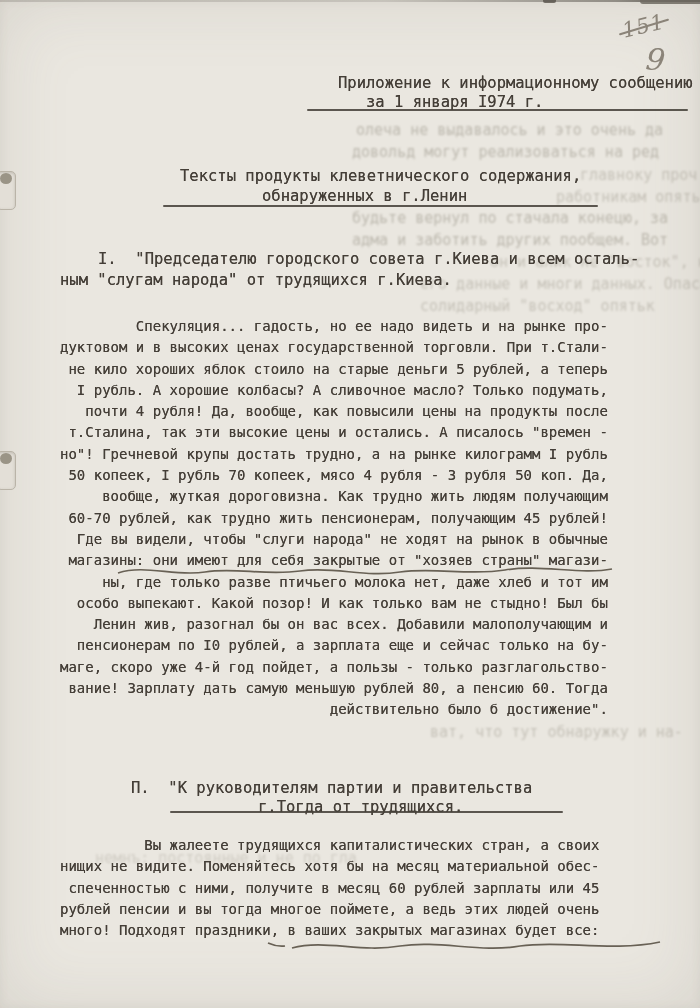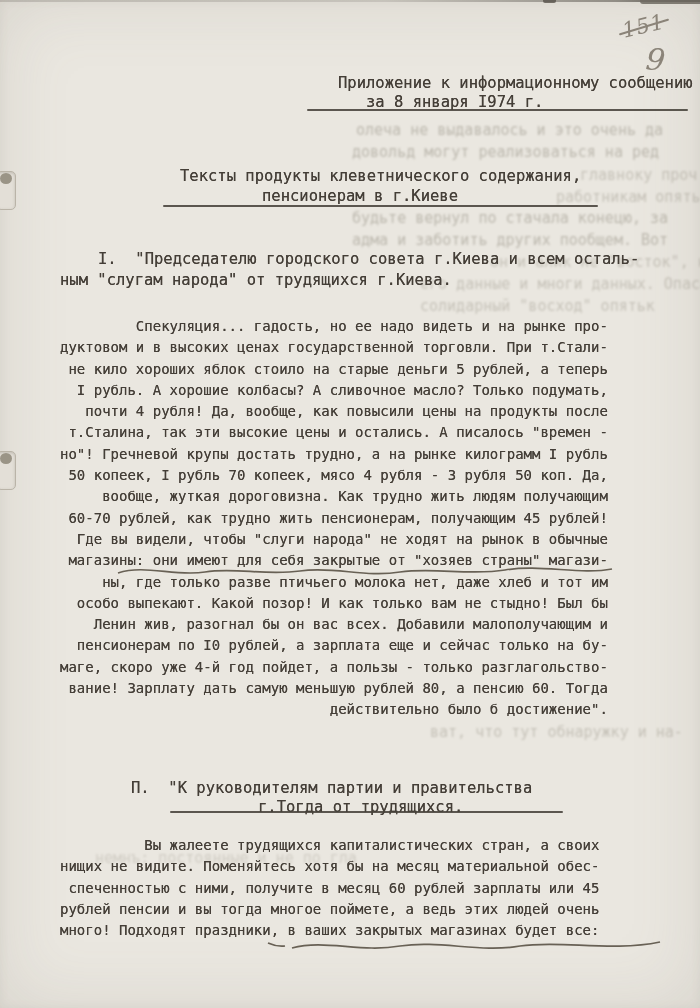--- a/index.html
+++ b/index.html
@@ -43,25 +43,25 @@
   <div class="bleed b-mid" style="left:556px;top:188px;">работникам опять</div>
   <div class="bleed b-strong" style="left:352px;top:209px;">будьте вернул по стачала конецю, за</div>
   <div class="bleed b-strong" style="left:352px;top:231px;">адма и заботить других пообщем. Вот</div>
   <div class="bleed b-mid" style="left:490px;top:253px;">он и алик не "восток", но ва</div>
   <div class="bleed b-mid" style="left:420px;top:275px;">его данные и многи данных. Опасал</div>
   <div class="bleed b-mid" style="left:420px;top:297px;">солидарный "восход" опятьк</div>
   <div class="bleed b-mid" style="left:430px;top:723px;">ват, что тут обнаружку и на-</div>
   <div class="bleed b-soft" style="left:95px;top:849px;">немнъ: постоянные и не по гла</div>
 
   <div class="hline" style="left:338px;top:75px;">Приложение к информационному сообщению</div>
-  <div class="hline" style="left:366px;top:94px;">за 8 января I974 г.</div>
+  <div class="hline" style="left:366px;top:94px;">за 1 января I974 г.</div>
   <div class="rule" style="left:307px;top:109px;width:381px;"></div>
 
   <div class="hline" style="left:180px;top:168px;">Тексты продукты клеветнического содержания,</div>
-  <div class="hline" style="left:262px;top:188px;">пенсионерам в г.Киеве</div>
+  <div class="hline" style="left:262px;top:188px;">обнаруженных в г.Ленин</div>
   <div class="rule" style="left:163px;top:205px;width:435px;"></div>
 
   <div class="hline" style="left:98px;top:251px;">I.  "Председателю городского совета г.Киева и всем осталь-</div>
   <div class="hline" style="left:60px;top:272px;">ным "слугам народа" от трудящихся г.Киева.</div>
 
   <div class="tblock" style="left:60px;top:316px;"><div>      Спекуляция... гадость, но ее надо видеть и на рынке про-</div><div>дуктовом и в высоких ценах государственной торговли. При т.Стали-</div><div>не кило хороших яблок стоило на старые деньги 5 рублей, а теперь</div><div>I рубль. А хорошие колбасы? А сливочное масло? Только подумать,</div><div>почти 4 рубля! Да, вообще, как повысили цены на продукты после</div><div>т.Сталина, так эти высокие цены и остались. А писалось "времен -</div><div>но"! Гречневой крупы достать трудно, а на рынке килограмм I рубль</div><div>50 копеек, I рубль 70 копеек, мясо 4 рубля - 3 рубля 50 коп. Да,</div><div>вообще, жуткая дороговизна. Как трудно жить людям получающим</div><div>60-70 рублей, как трудно жить пенсионерам, получающим 45 рублей!</div><div>Где вы видели, чтобы "слуги народа" не ходят на рынок в обычные</div><div>магазины: они имеют для себя закрытые от "хозяев страны" магази-</div><div>ны, где только разве птичьего молока нет, даже хлеб и тот им</div><div>особо выпекают. Какой позор! И как только вам не стыдно! Был бы</div><div>Ленин жив, разогнал бы он вас всех. Добавили малополучающим и</div><div>пенсионерам по I0 рублей, а зарплата еще и сейчас только на бу-</div><div>маге, скоро уже 4-й год пойдет, а пользы - только разглагольство-</div><div>вание! Зарплату дать самую меньшую рублей 80, а пенсию 60. Тогда</div><div>действительно было б достижение".</div></div>
 
   <div class="hline" style="left:131px;top:780px;">П.  "К руководителям партии и правительства</div>
   <div class="hline" style="left:258px;top:799px;">г.Тогда от трудящихся.</div>
   <div class="rule" style="left:170px;top:811px;width:393px;"></div>

